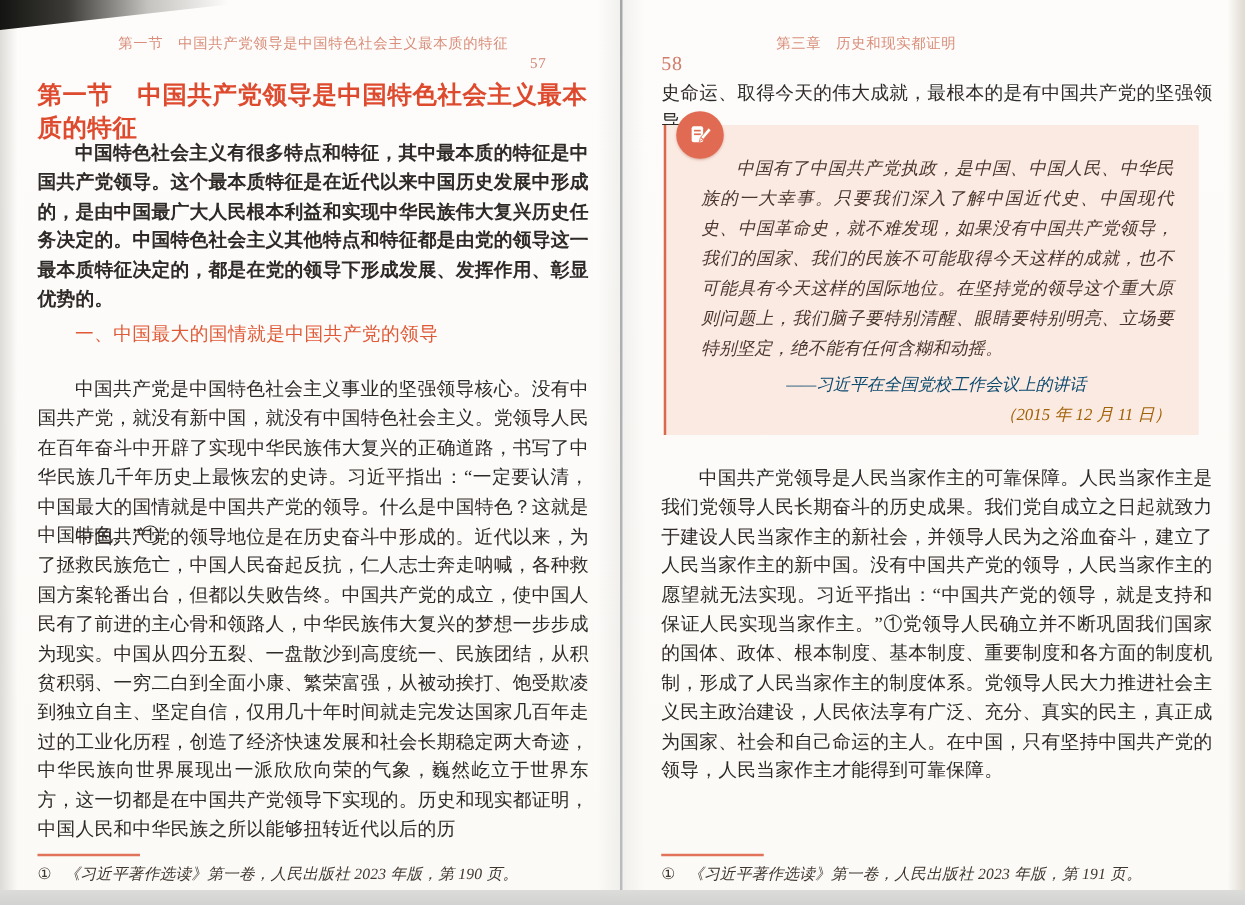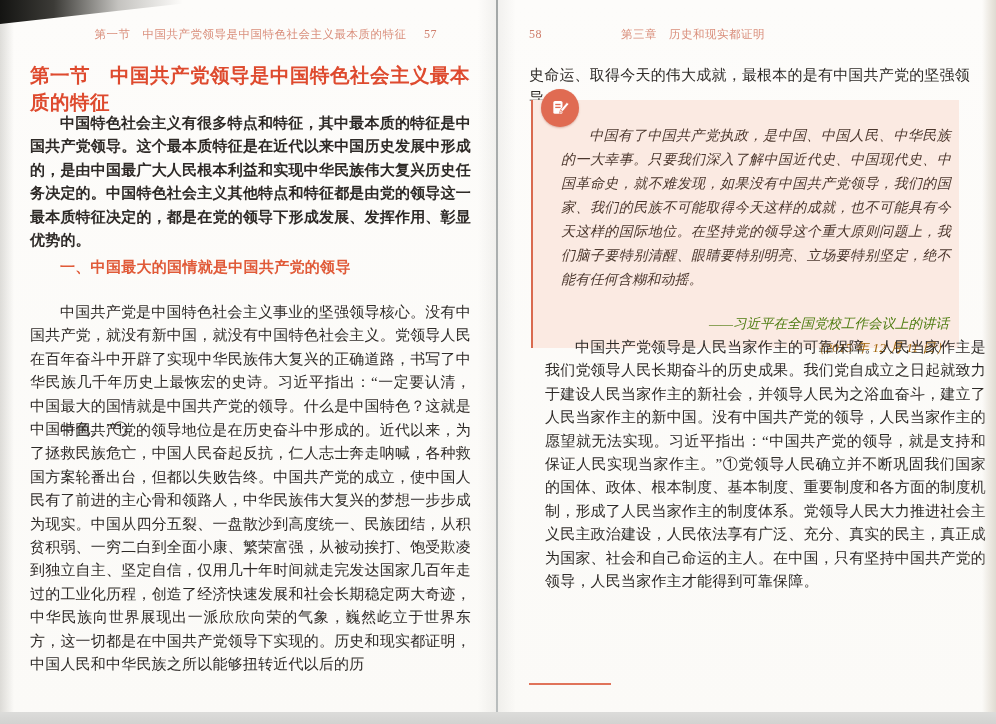--- a/index.html
+++ b/index.html
@@ -50,73 +50,73 @@
   }
 
   .page{position:absolute;top:0;width:497px;height:558px;border-radius:22px;}
   .page-left{left:0;}
   .page-right{left:499px;}
 
   
   .rh{position:absolute;top:27px;left:30px;width:441px;height:16px;
       font-size:11.5px;color:#d98d7a;letter-spacing:0.5px;}
   .rh-center{display:block;text-align:center;}
-  .rh-num-right{position:absolute;right:34px;top:0;color:#cf7e6c;font-size:12px;}
-  .rh-num-left{position:absolute;left:0;top:0;color:#cf7e6c;font-size:12px;}
+  .rh-num-right{position:absolute;right:34px;top:16px;color:#cf7e6c;font-size:12px;}
+  .rh-num-left{position:absolute;left:0;top:16px;color:#cf7e6c;font-size:16px;}
   .rh-title-left{position:absolute;left:92px;top:0;}
 
   
   .section-title{
     position:absolute;top:62px;left:30px;width:445px;
     font-size:19.5px;font-weight:bold;color:#de4a2e;letter-spacing:0.5px;
   }
   .body-para{
     margin:0;font-size:15px;line-height:23.4px;color:#2e2a27;
     text-align:justify;text-indent:2em;letter-spacing:0.2px;
   }
   .abs{position:absolute;left:30px;width:441px;}
   .lp-p1{top:112px;font-weight:bold;}
   .subsection-title{
     position:absolute;top:258px;left:30px;width:441px;
-    font-size:15px;font-weight:bold;color:#e05a38;text-indent:2em;letter-spacing:0.3px;
+    font-size:15px;font-weight:normal;color:#e05a38;text-indent:2em;letter-spacing:0.3px;
   }
   .lp-p2{top:301px;}
   .lp-p3{top:419px;}
 
   
   .footnote-block{position:absolute;top:683px;left:30px;width:441px;}
   .footnote-rule{width:82px;height:2px;background:#e0735a;margin:0 0 6px 0;}
   .footnote-line{font-size:12.5px;font-style:italic;color:#3f362e;letter-spacing:0.2px;}
   .footnote-marker{margin-right:10px;font-style:normal;}
 
   
   .rp-open{top:64px;text-indent:0;}
   .quote-box{
     position:absolute;top:100px;left:32px;width:428px;height:248px;
     background:#fbeae2;border-left:2px solid #d96a4f;
-    box-sizing:border-box;padding:24px 8px 0 28px;
+    box-sizing:border-box;padding:24px 20px 0 28px;
   }
   .quote-icon{
     position:absolute;top:-11px;left:8px;width:38px;height:38px;border-radius:50%;
     background:#e06b52;display:flex;align-items:center;justify-content:center;
     box-shadow:0 1px 2px rgba(160,70,50,0.35);
   }
   .quote-text{
     margin:0;font-size:14px;line-height:24px;color:#4a362c;font-style:italic;
     text-align:justify;text-indent:2em;letter-spacing:0.2px;
   }
   .quote-attribution{
-    margin:20px 2px 0 0;font-size:13.5px;line-height:24px;color:#4d7c0f;
-    font-style:italic;text-align:right;
+    margin:4px 2px 0 0;font-size:13.5px;line-height:24px;color:#0c4a6e;
+    font-style:italic;text-align:center;
   }
   .quote-date{
     margin:0 2px 0 0;font-size:13.5px;line-height:24px;color:#a16207;
     font-style:italic;text-align:right;
   }
-  .rp-paras{top:336px;margin-left:16px;}
+  .rp-paras{top:372px;}
   .rp-paras p{margin:0;}
 </style>
 </head>
 <body>
 
 <div class="spread">
 
   <div class="page page-left">
     <div class="rh">
       <span class="rh-center">第一节　中国共产党领导是中国特色社会主义最本质的特征</span>
@@ -125,20 +125,26 @@
 
     <div class="section-title">第一节　中国共产党领导是中国特色社会主义最本质的特征</div>
 
     <p class="body-para abs lp-p1">中国特色社会主义有很多特点和特征，其中最本质的特征是中国共产党领导。这个最本质特征是在近代以来中国历史发展中形成的，是由中国最广大人民根本利益和实现中华民族伟大复兴历史任务决定的。中国特色社会主义其他特点和特征都是由党的领导这一最本质特征决定的，都是在党的领导下形成发展、发挥作用、彰显优势的。</p>
 
     <div class="subsection-title">一、中国最大的国情就是中国共产党的领导</div>
 
     <p class="body-para abs lp-p3">中国共产党的领导地位是在历史奋斗中形成的。近代以来，为了拯救民族危亡，中国人民奋起反抗，仁人志士奔走呐喊，各种救国方案轮番出台，但都以失败告终。中国共产党的成立，使中国人民有了前进的主心骨和领路人，中华民族伟大复兴的梦想一步步成为现实。中国从四分五裂、一盘散沙到高度统一、民族团结，从积贫积弱、一穷二白到全面小康、繁荣富强，从被动挨打、饱受欺凌到独立自主、坚定自信，仅用几十年时间就走完发达国家几百年走过的工业化历程，创造了经济快速发展和社会长期稳定两大奇迹，中华民族向世界展现出一派欣欣向荣的气象，巍然屹立于世界东方，这一切都是在中国共产党领导下实现的。历史和现实都证明，中国人民和中华民族之所以能够扭转近代以后的历</p>
     <p class="body-para abs lp-p2">中国共产党是中国特色社会主义事业的坚强领导核心。没有中国共产党，就没有新中国，就没有中国特色社会主义。党领导人民在百年奋斗中开辟了实现中华民族伟大复兴的正确道路，书写了中华民族几千年历史上最恢宏的史诗。习近平指出：“一定要认清，中国最大的国情就是中国共产党的领导。什么是中国特色？这就是中国特色。”①</p>
 
+    <div class="footnote-block">
+      <div class="footnote-rule"></div>
+      <div class="footnote-line">
+        <span class="footnote-marker">①</span><span>《习近平著作选读》第一卷，人民出版社 2023 年版，第 190 页。</span>
+      </div>
+    </div>
   </div>
 
   <div class="page page-right">
     <div class="rh">
       <span class="rh-num-left">58</span>
       <span class="rh-title-left">第三章　历史和现实都证明</span>
     </div>
 
     <p class="body-para abs rp-open">史命运、取得今天的伟大成就，最根本的是有中国共产党的坚强领导。</p>
 
@@ -158,20 +164,23 @@
       <div class="quote-attribution">——习近平在全国党校工作会议上的讲话</div>
       <div class="quote-date">（2015 年 12 月 11 日）</div>
     </div>
 
     <div class="abs rp-paras">
       <p class="body-para">中国共产党领导是人民当家作主的可靠保障。人民当家作主是我们党领导人民长期奋斗的历史成果。我们党自成立之日起就致力于建设人民当家作主的新社会，并领导人民为之浴血奋斗，建立了人民当家作主的新中国。没有中国共产党的领导，人民当家作主的愿望就无法实现。习近平指出：“中国共产党的领导，就是支持和保证人民实现当家作主。”①党领导人民确立并不断巩固我们国家的国体、政体、根本制度、基本制度、重要制度和各方面的制度机制，形成了人民当家作主的制度体系。党领导人民大力推进社会主义民主政治建设，人民依法享有广泛、充分、真实的民主，真正成为国家、社会和自己命运的主人。在中国，只有坚持中国共产党的领导，人民当家作主才能得到可靠保障。</p>
     </div>
 
     <div class="footnote-block">
       <div class="footnote-rule"></div>
+      <div class="footnote-line">
+        <span class="footnote-marker">①</span><span>《习近平著作选读》第一卷，人民出版社 2023 年版，第 191 页。</span>
+      </div>
     </div>
   </div>
 
   <div class="gutter-shade-l"></div>
   <div class="gutter-shade-r"></div>
   <div class="gutter"></div>
   <div class="left-shade"></div>
   <div class="edge-top-left"></div>
   <div class="right-edge"></div>
   <div class="bottom-strip"></div>

